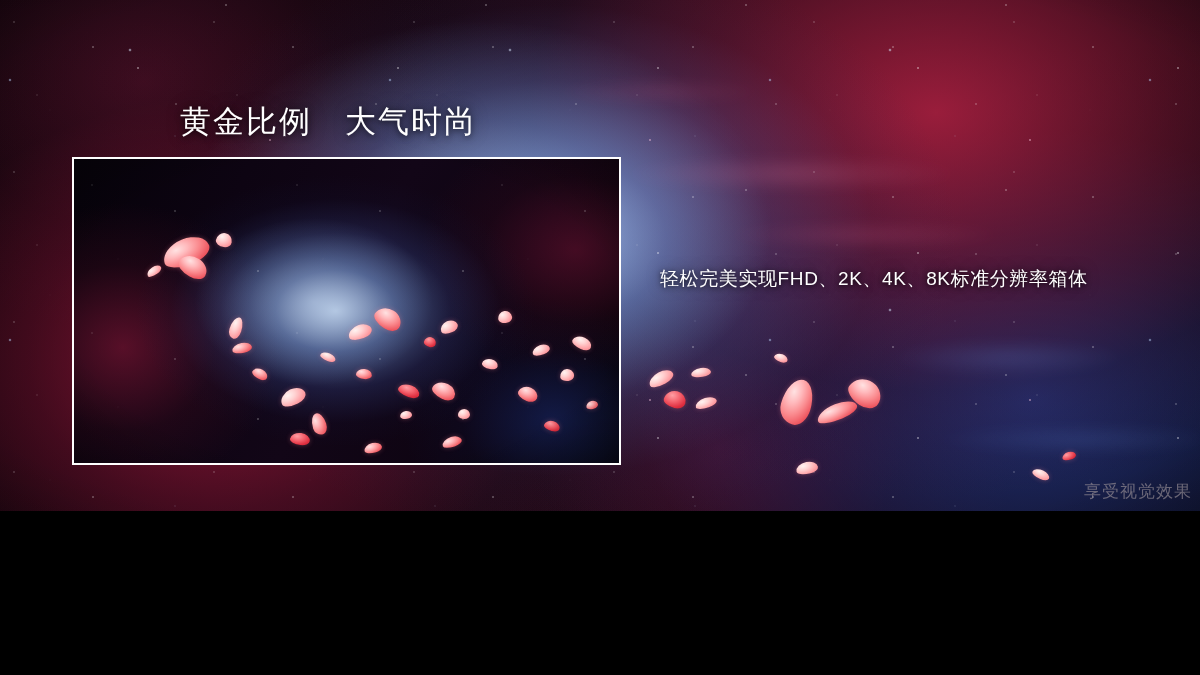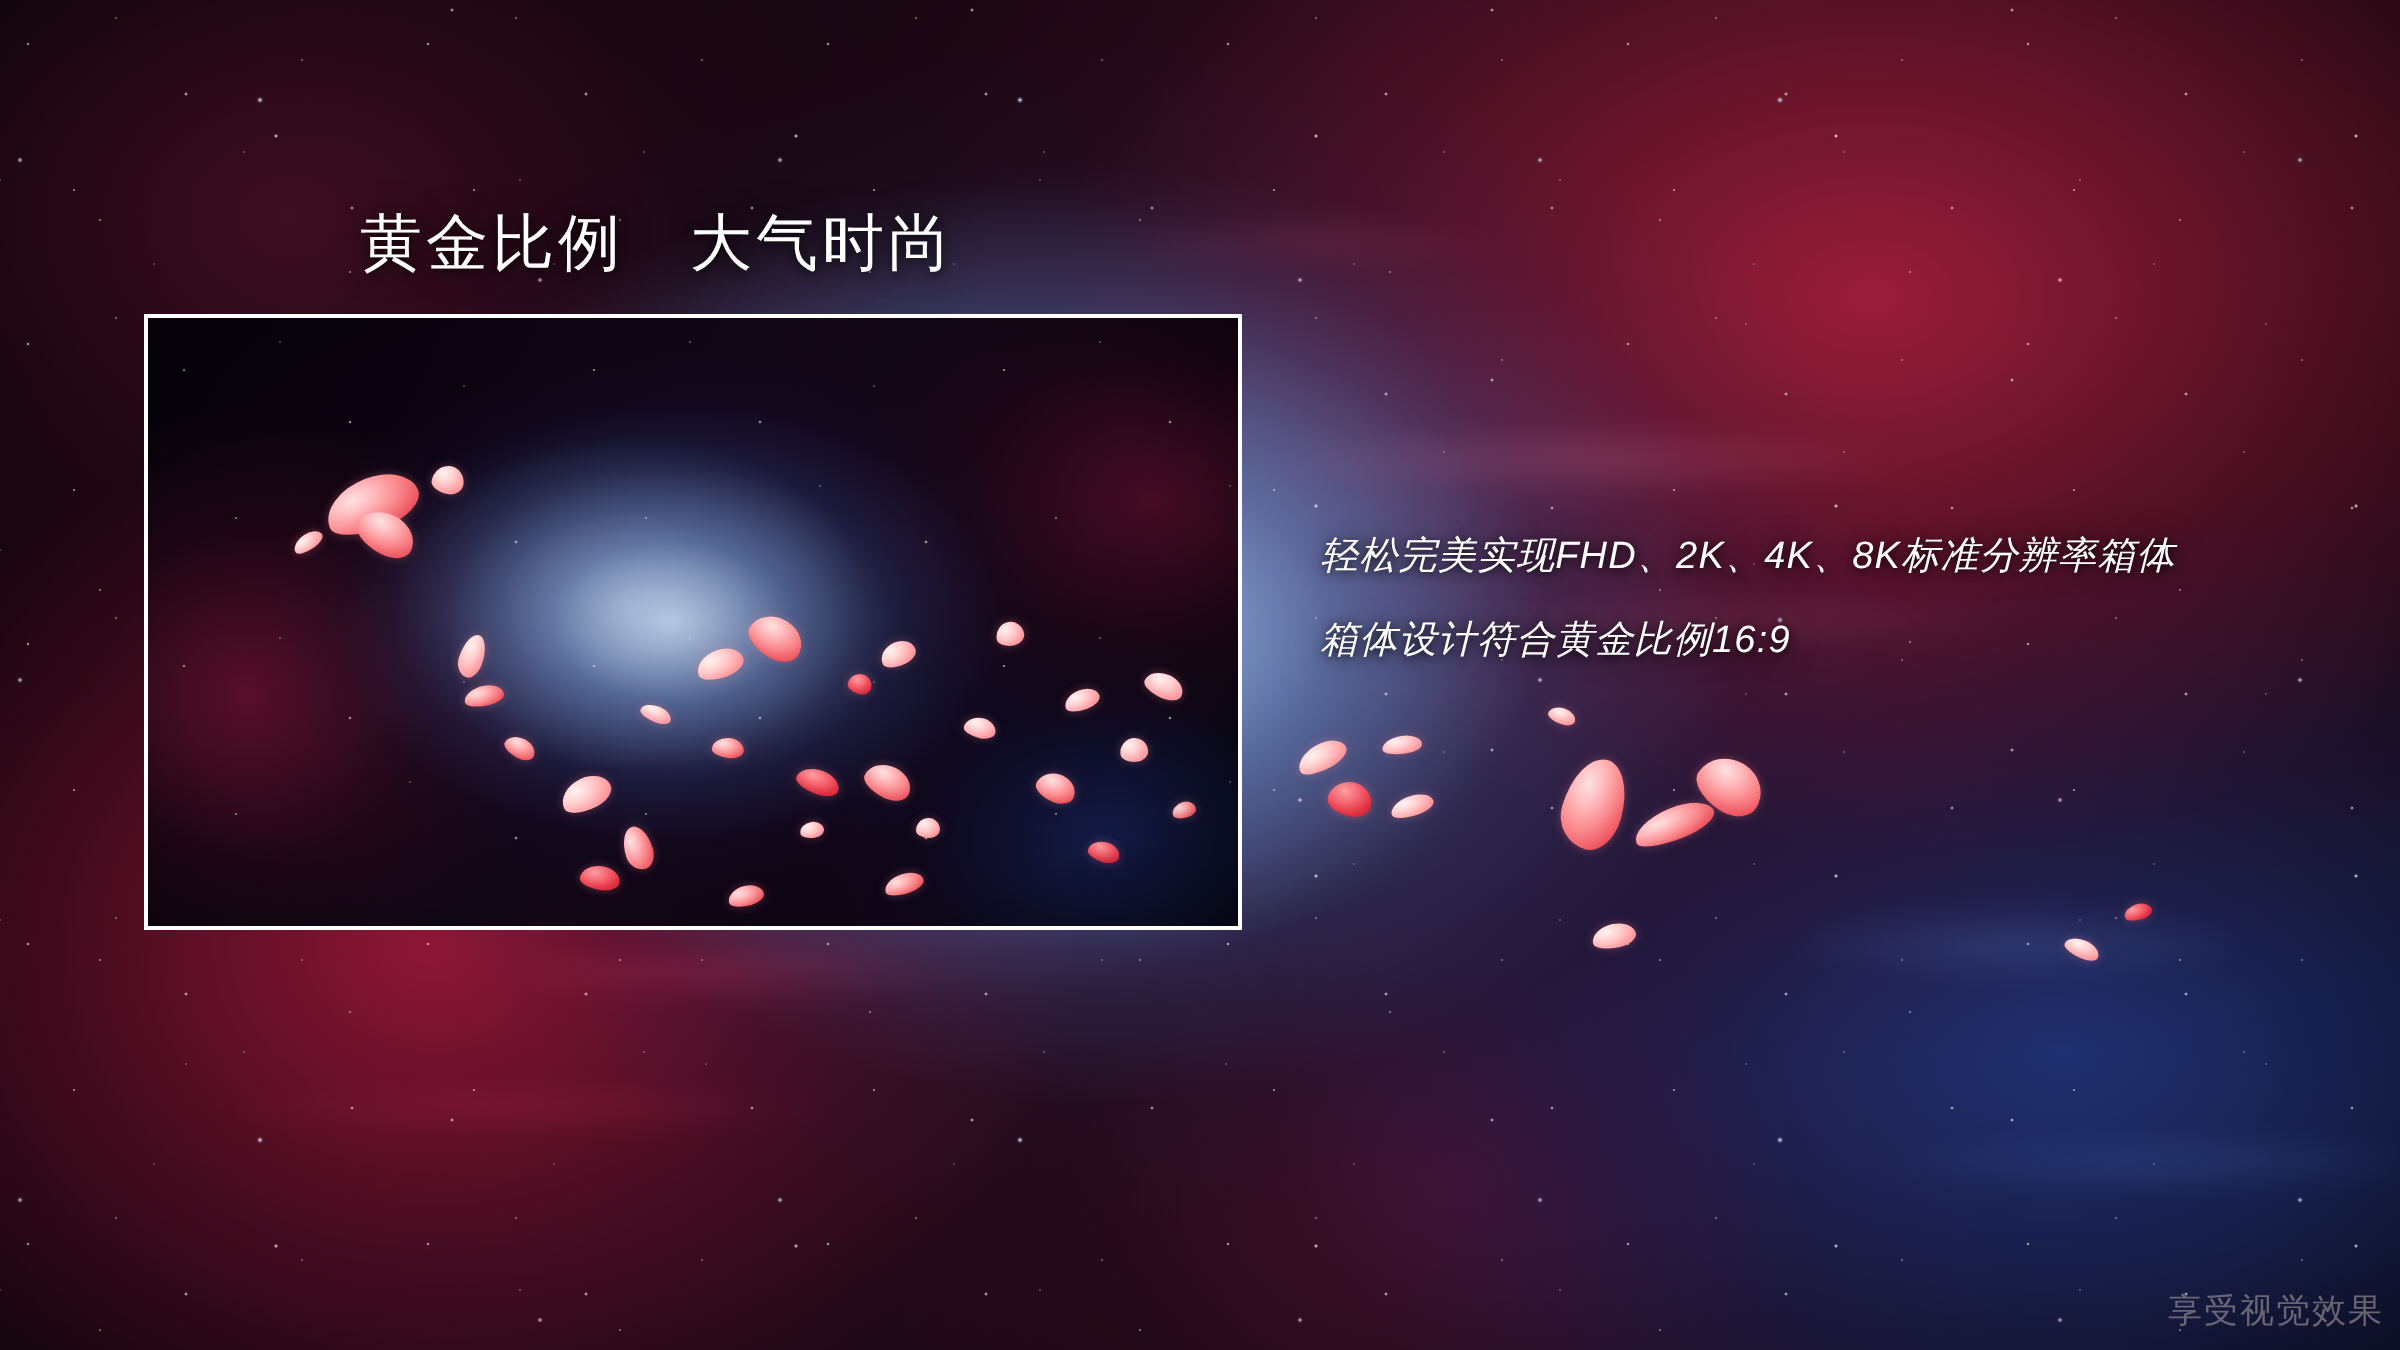--- a/index.html
+++ b/index.html
@@ -7,21 +7,21 @@
     margin: 0;
     padding: 0;
     background: #000;
   }
   body {
     font-family: "Liberation Sans", "DejaVu Sans", sans-serif;
   }
   #slide {
     position: relative;
     width: 1200px;
-    height: 675px;
+    height: 511px;
     overflow: hidden;
     background: #0c4a6e;
   }
 
   
   .bg-layer {
     position: absolute;
     inset: 0;
     pointer-events: none;
   }
@@ -155,21 +155,20 @@
     letter-spacing: 2px;
     color: #ffffff;
     white-space: pre;
     text-shadow: 0 1px 6px rgba(0,0,0,.75), 0 0 18px rgba(0,0,0,.45);
   }
   #body-text {
     position: absolute;
     left: 660px;
     top: 258px;
     width: 500px;
-    font-style: italic;
   }
   .body-line {
     font-size: 19px;
     line-height: 42px;
     color: #ffffff;
     letter-spacing: .6px;
     white-space: pre;
     text-shadow: 0 1px 5px rgba(0,0,0,.80), 0 0 14px rgba(0,0,0,.50);
   }
   #watermark {
@@ -243,18 +242,17 @@
         <div class="petal deep" style="left: 470px; top: 262px; width: 16px; height: 10px; transform: rotate(16deg);"></div>
         <div class="petal pale" style="left: 486px; top: 210px; width: 14px; height: 12px; transform: rotate(-6deg);"></div>
         <div class="petal pale" style="left: 498px; top: 178px; width: 20px; height: 12px; transform: rotate(24deg);"></div>
         <div class="petal" style="left: 512px; top: 242px; width: 12px; height: 8px; transform: rotate(-16deg);"></div>
       </div>
     <div id="panel-vignette"></div>
   </div>
 
   <div id="body-text">
     <div class="body-line">轻松完美实现FHD、2K、4K、8K标准分辨率箱体</div>
-    <div class="body-line">箱体设计符合黄金比例16:9</div>
   </div>
 
   <div id="watermark">享受视觉效果</div>
 
 </div>
 
 </body></html>

